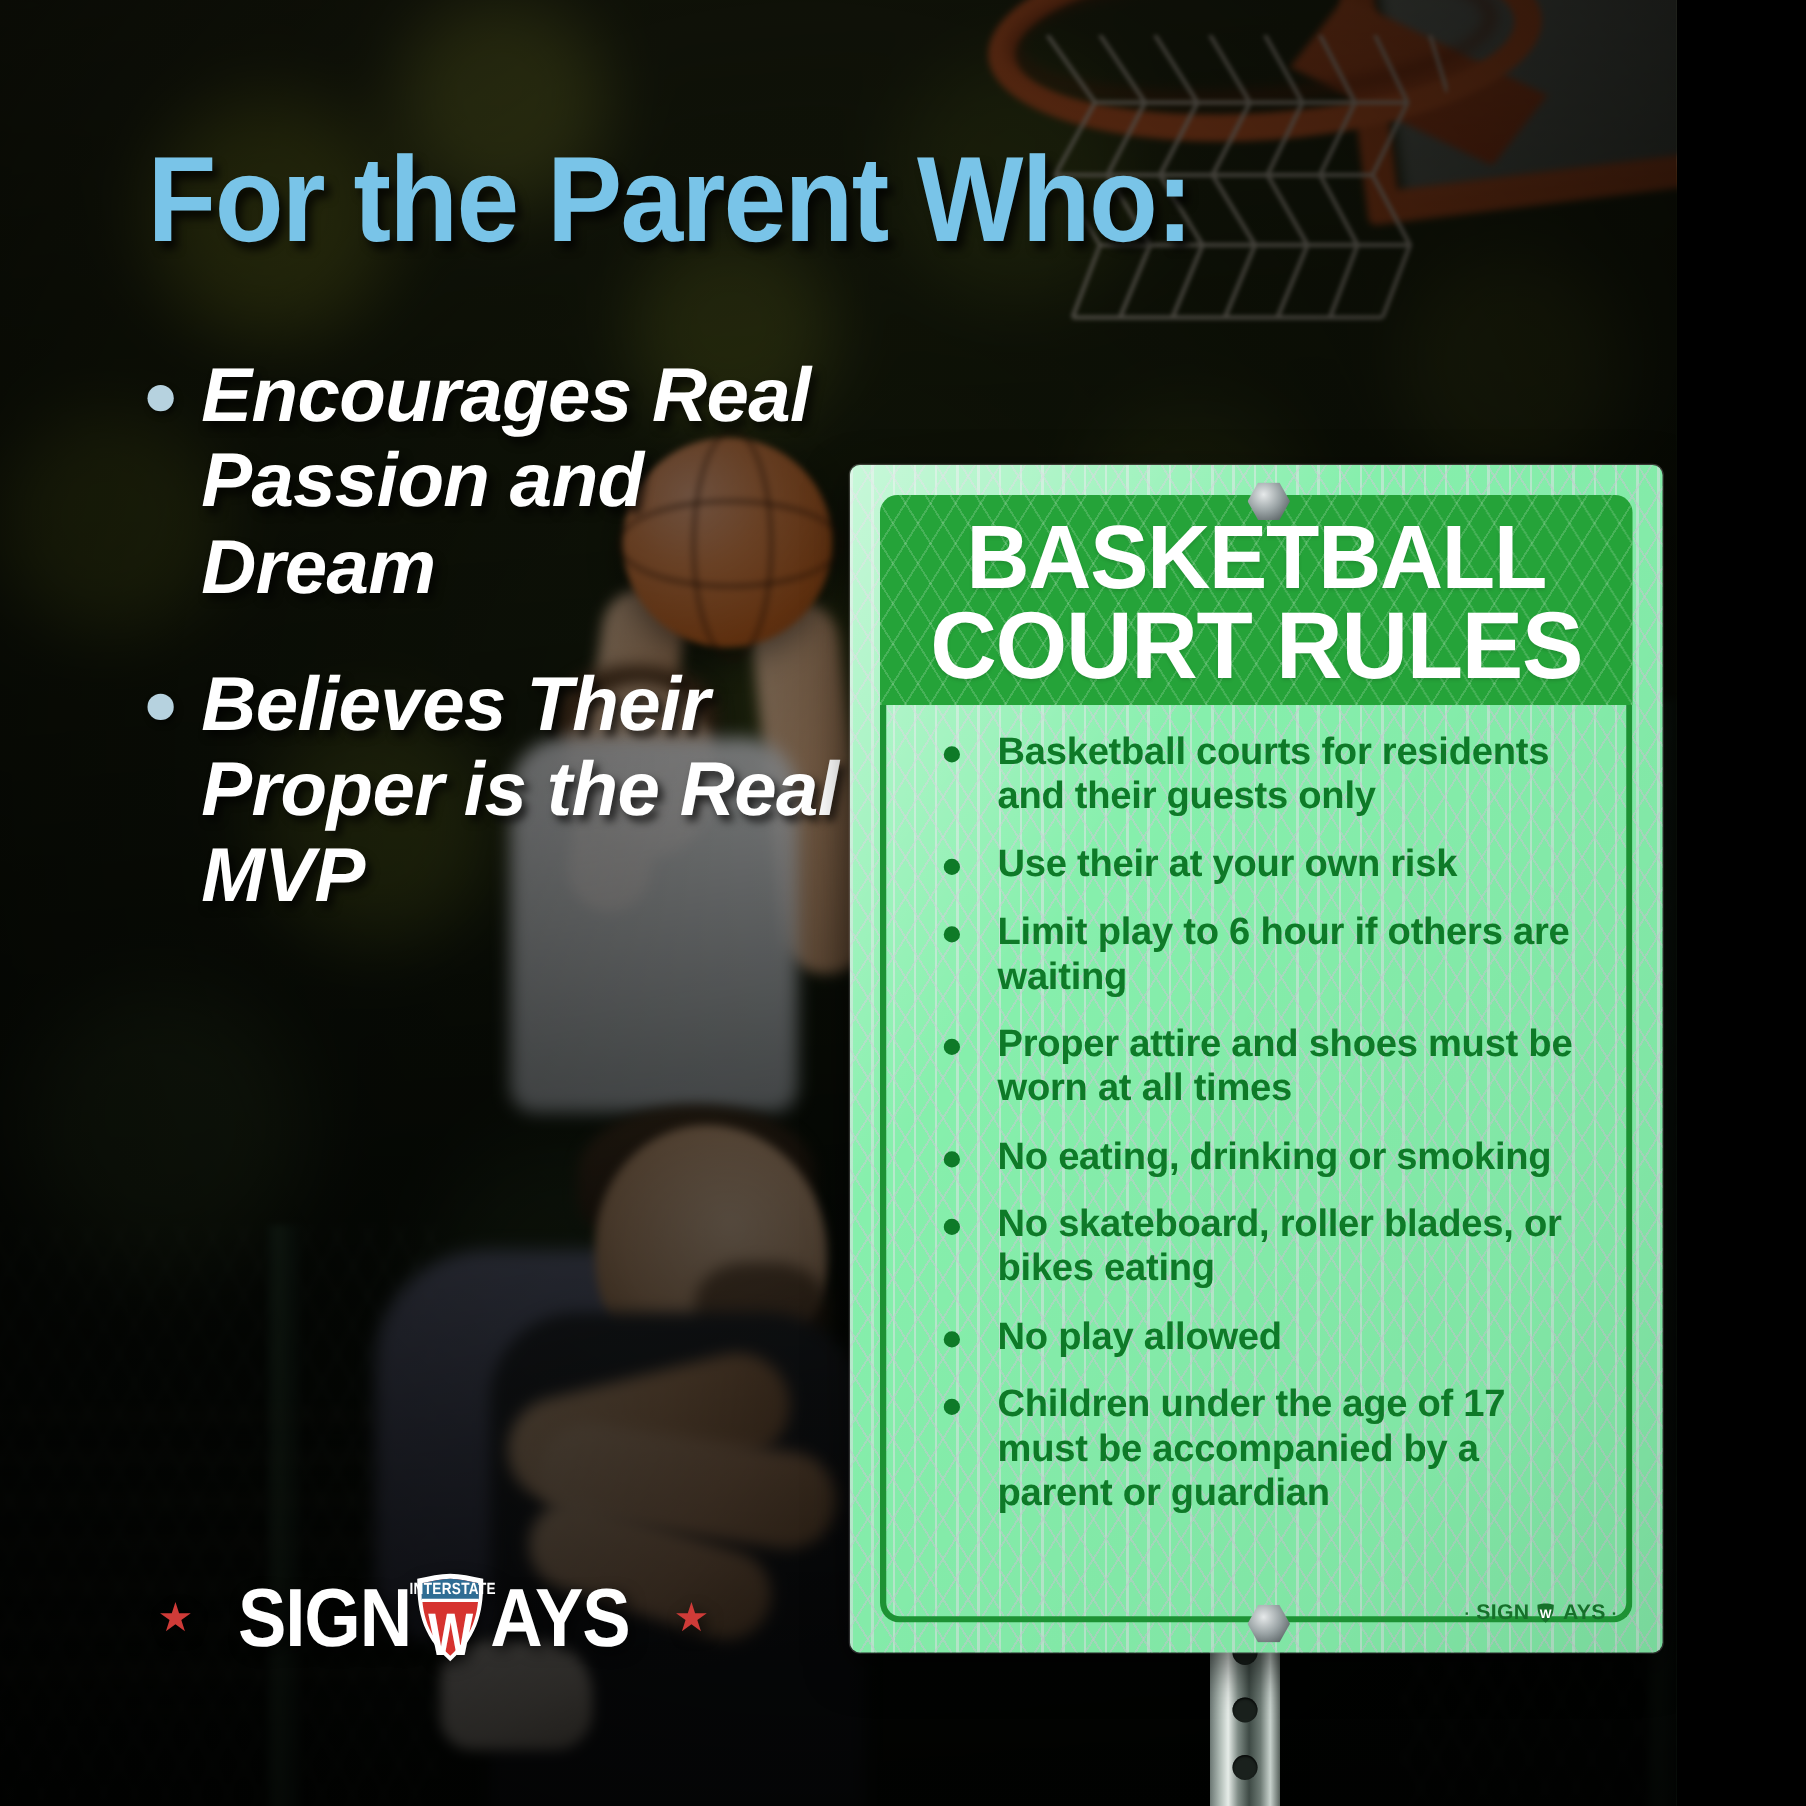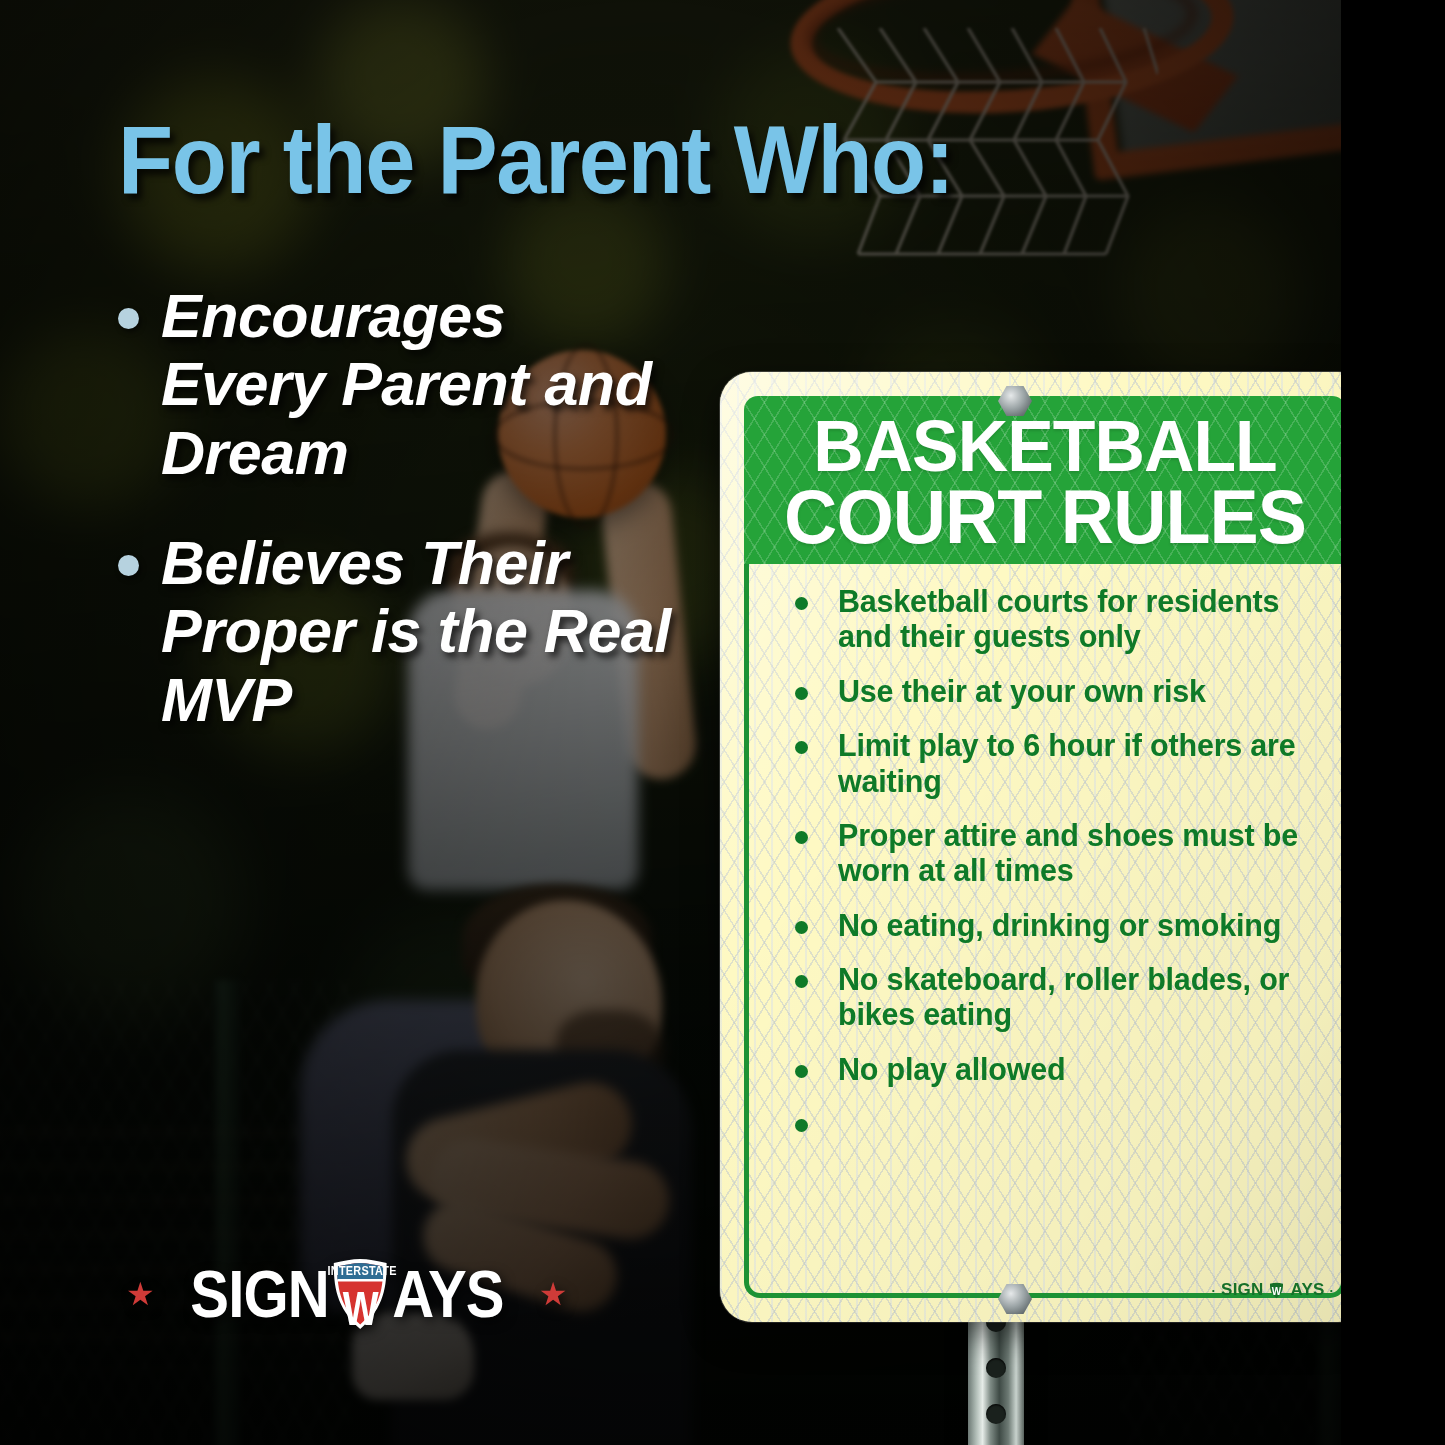--- a/index.html
+++ b/index.html
@@ -269,23 +269,23 @@
     box-shadow: 0 0 16px rgba(0,0,0,.55);
   }
   .post-hole {
     position:absolute; left:50%; transform:translateX(-50%);
     width:20px; height:20px; border-radius:50%;
     background:#1a211d;
     box-shadow: inset 0 1px 2px rgba(0,0,0,.9);
   }
 
   .sign {
-    position:absolute; left:720px; top:372px; width:650px; height:950px;
-    background:#fef9c3;
-    border-radius: 32px;
+    position:absolute; left:680px; top:372px; width:650px; height:950px;
+    background:#86efac;
+    border-radius: 8px;
     box-shadow: 0 12px 34px rgba(0,0,0,.55), 0 0 0 1px rgba(255,255,255,.22);
     overflow:hidden;
   }
   
   .sign::before {
     content:"";
     position:absolute; inset:0;
     background-image:
       repeating-linear-gradient(58deg, rgba(196,204,208,.55) 0 1.5px, rgba(255,255,255,0) 1.5px 17px),
       repeating-linear-gradient(-58deg, rgba(196,204,208,.55) 0 1.5px, rgba(255,255,255,0) 1.5px 17px),
@@ -441,21 +441,21 @@
     <div class="shoe"></div>
 
     <div class="bg-darken"></div>
   </div>
 
   <div class="headline">For the Parent Who:</div>
 
   <div class="bullets">
     <div class="bullet-row">
       <span class="bullet-dot"></span>
-      <span class="bullet-text">Encourages Every Parent and Dream</span>
+      <span class="bullet-text">Encourages Real Passion and Dream</span>
     </div>
     <div class="bullet-row">
       <span class="bullet-dot"></span>
       <span class="bullet-text">Believes Their Proper is the Real MVP</span>
     </div>
   </div>
 
   <div class="brand">
     <span class="star-glyph">★</span>
     <span class="brand-word">
@@ -513,20 +513,21 @@
         <div class="rule-row">
           <span class="rule-dot"></span>
           <span class="rule-text">No skateboard, roller blades, or bikes eating</span>
         </div>
         <div class="rule-row">
           <span class="rule-dot"></span>
           <span class="rule-text">No play allowed</span>
         </div>
         <div class="rule-row">
           <span class="rule-dot"></span>
+          <span class="rule-text">Children under the age of 17 must be accompanied by a parent or guardian</span>
         </div>
       </div>
     </div>
 
     <div class="sign-mark">
       <span class="mini-star">·</span>
       <span>SIGN</span>
       <span class="mini-shield">
         <svg width="17" height="17" viewBox="0 0 78 78">
           <path d="M39 4 C30 4 20 6 9 8 C9 30 11 52 39 74 C67 52 69 30 69 8 C58 6 48 4 39 4 Z" fill="#16702a"></path>

